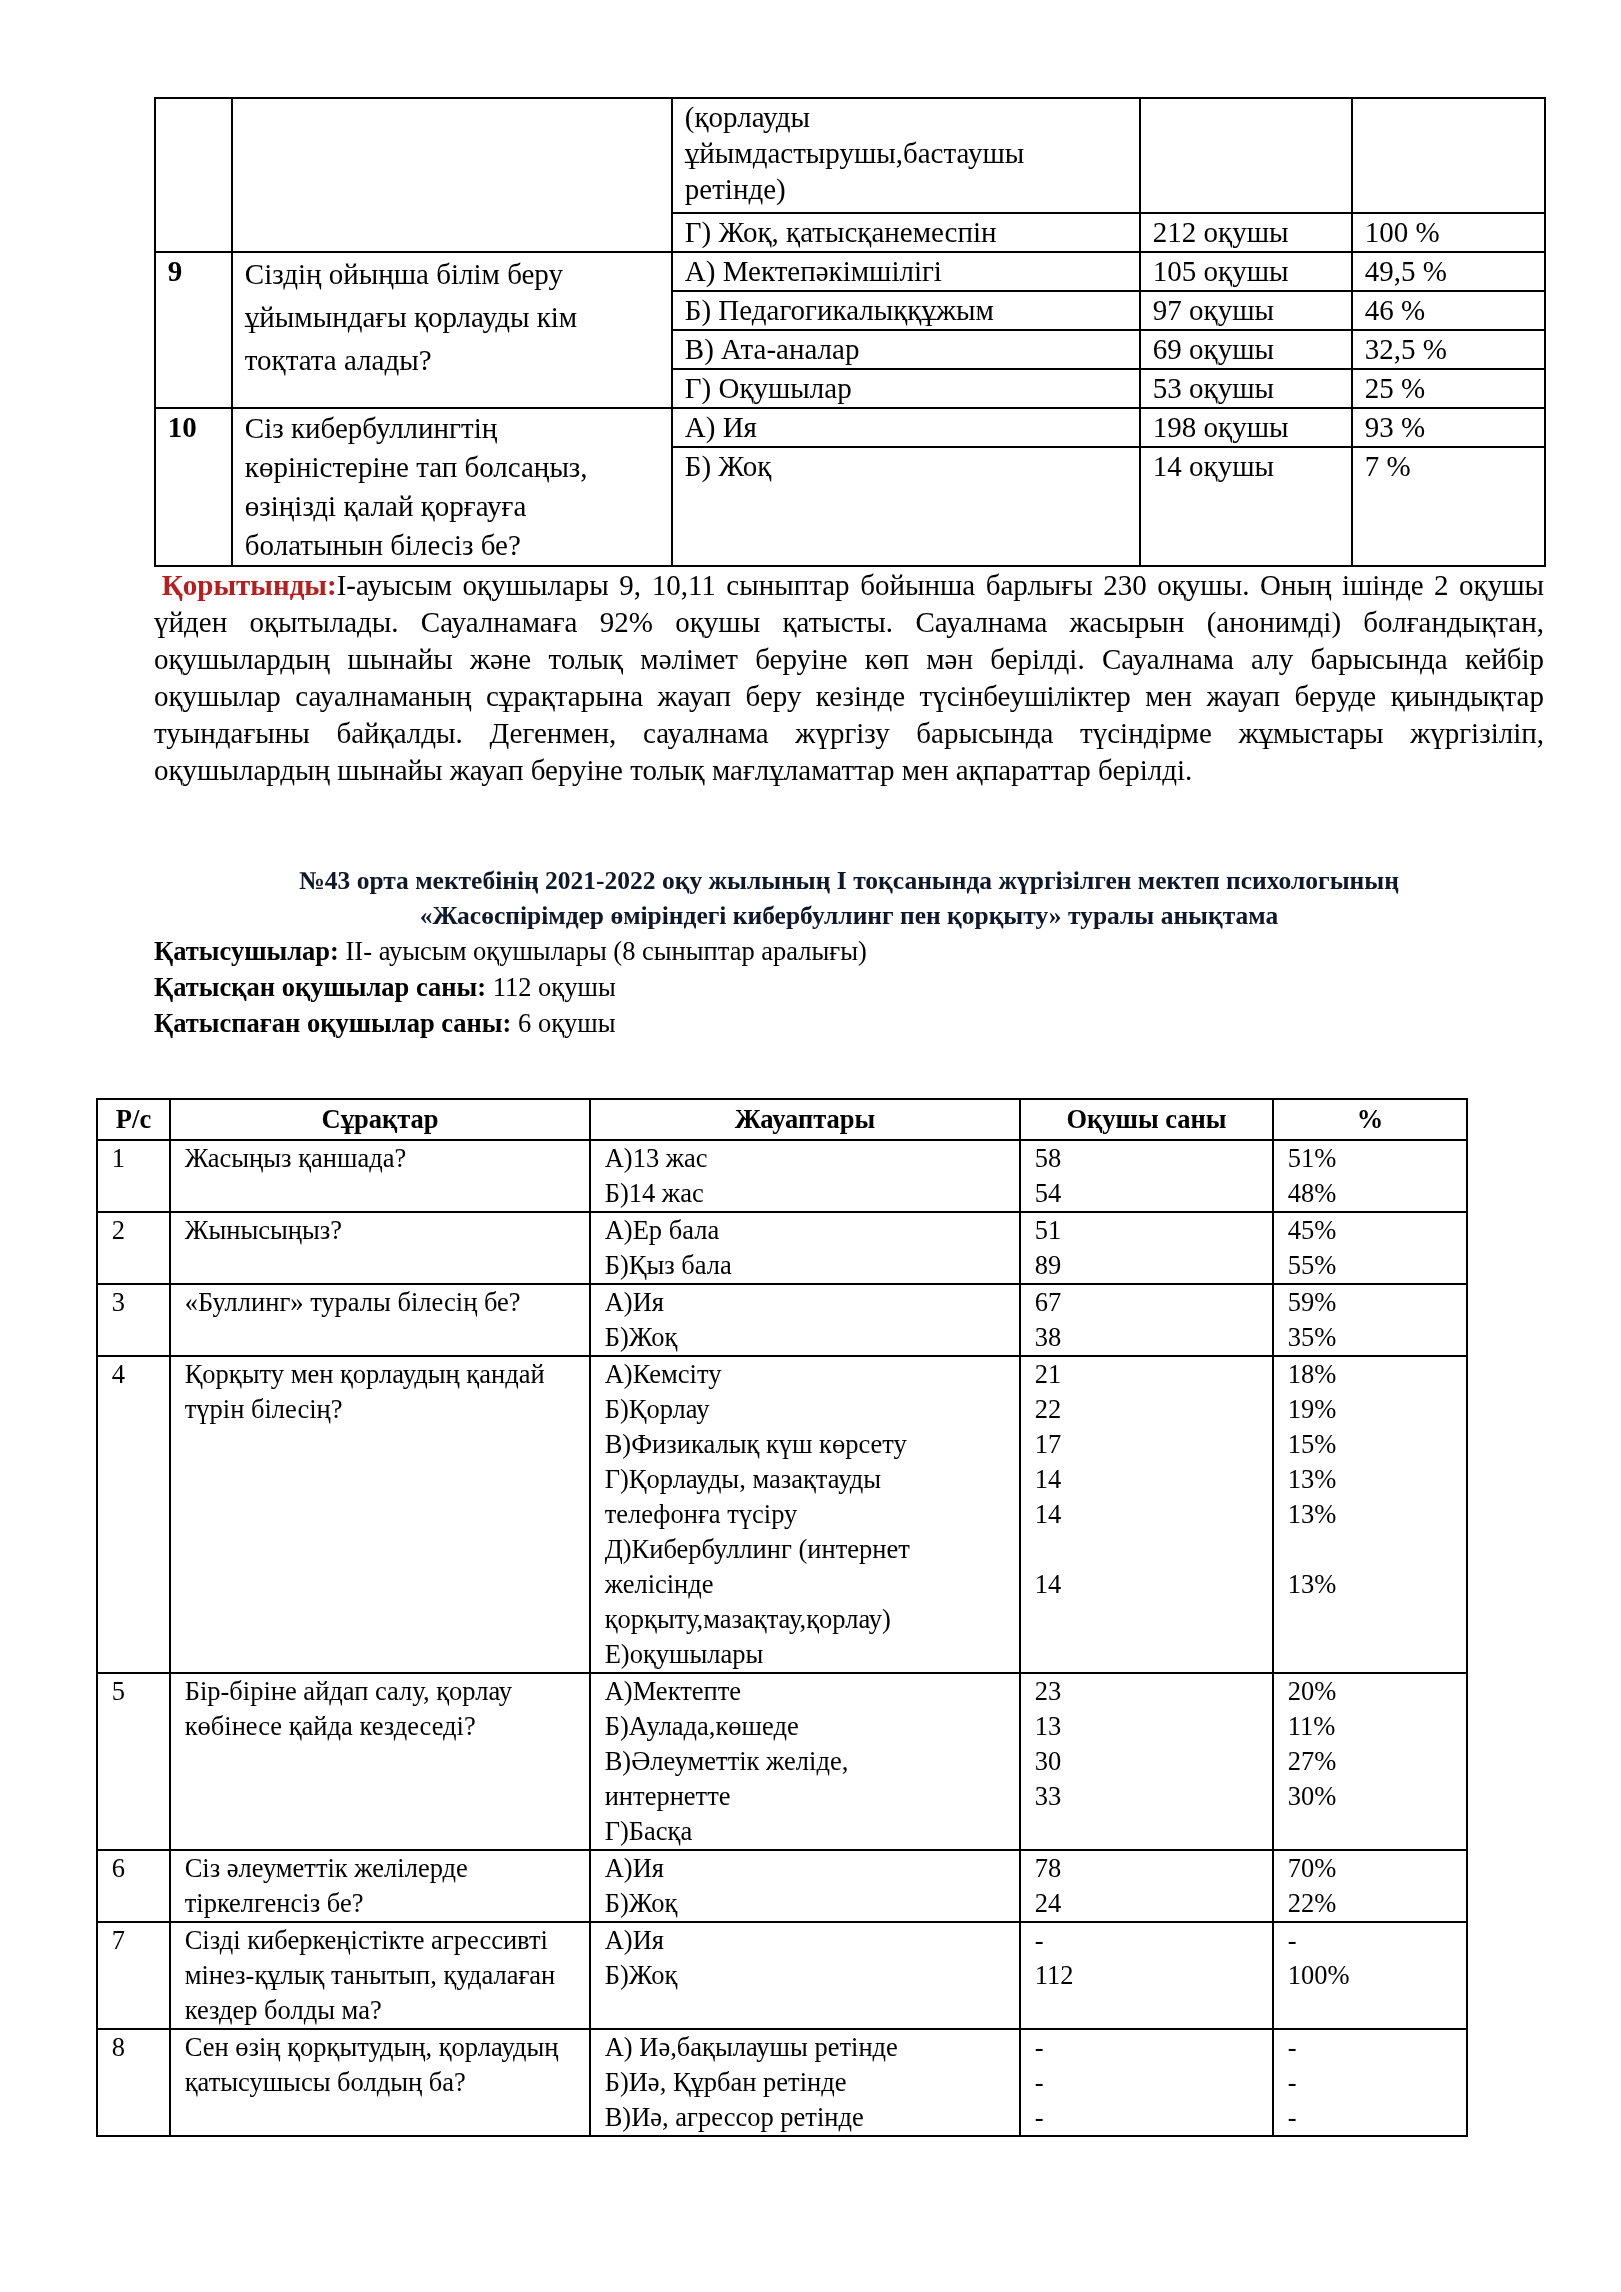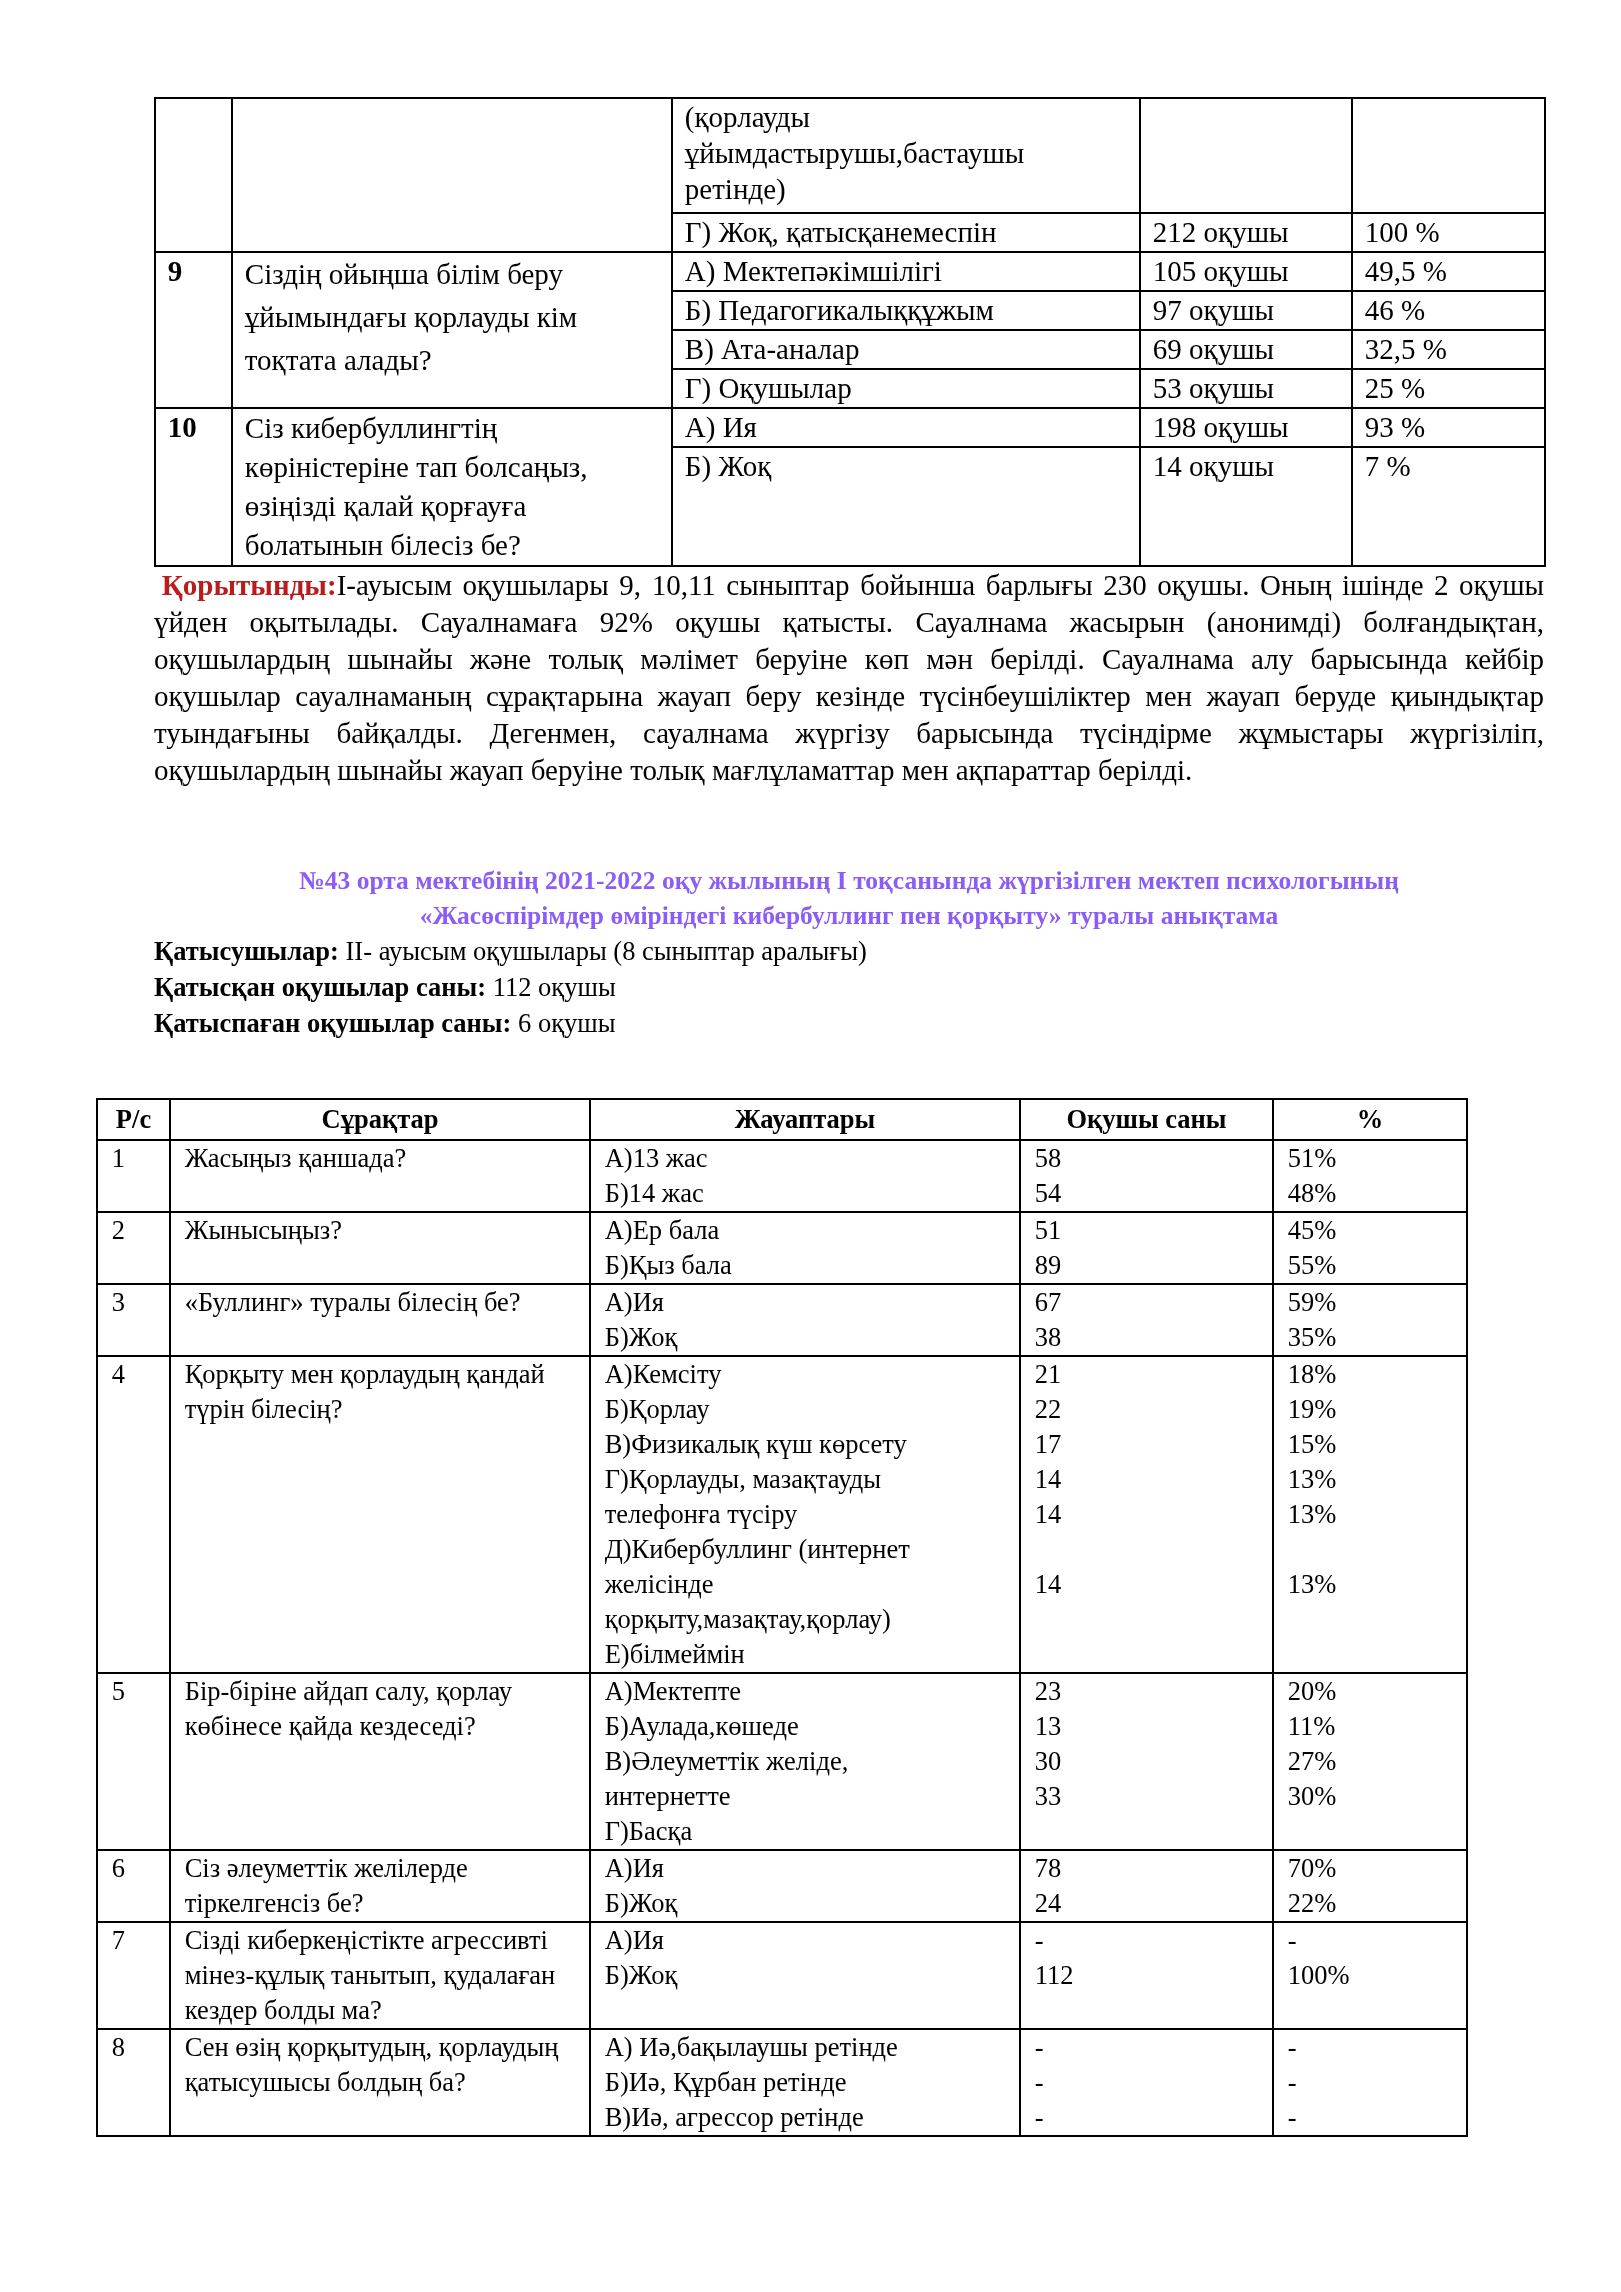--- a/index.html
+++ b/index.html
@@ -9,21 +9,21 @@
   table { border-collapse:collapse; position:absolute; table-layout:fixed; }
   td, th { border:2px solid #000; vertical-align:top; padding:0 9.8px; font-weight:normal; }
   
   #t1 { left:154px; top:97px; width:1390px; font-size:29px; line-height:36px; }
   #t1 td { padding:0 11.8px; }
   #t1 .num { font-weight:bold; }
   
   #conclusion { left:154px; top:567px; width:1390px; font-size:29px; line-height:37px; text-align:justify; text-indent:7.8px; }
   #conclusion .lead { color:#b91c1c; font-weight:bold; }
   
-  #title { left:154px; top:863px; width:1390px; text-align:center; color:#8b5cf6; font-weight:bold; font-size:25.5px; line-height:35px; }
+  #title { left:154px; top:863px; width:1390px; text-align:center; color:#0f172a; font-weight:bold; font-size:25.5px; line-height:35px; }
   #meta { left:154px; top:933px; width:1274px; font-size:26.5px; line-height:36px; }
   #meta b { font-weight:bold; }
   
   #t2 { left:96px; top:1098px; width:1370px; font-size:26.5px; line-height:35px;border-radius:28px; }
   #t2 th { font-weight:bold; text-align:center; height:39px; line-height:39px; padding:0 5.9px; }
   #t2 td { padding:0 13.7px; }
   #t2 .line { display:block; white-space:pre-wrap; }
 </style>
 </head>
 <body>
@@ -172,21 +172,21 @@
     <td>Қорқыту мен қорлаудың қандай түрін білесің?</td>
     <td>
           <span class="line">А)Кемсіту</span>
           <span class="line">Б)Қорлау</span>
           <span class="line">В)Физикалық күш көрсету</span>
           <span class="line">Г)Қорлауды, мазақтауды
 телефонға түсіру</span>
           <span class="line">Д)Кибербуллинг (интернет
 желісінде
 қорқыту,мазақтау,қорлау)</span>
-          <span class="line">Е)білмеймін</span>
+          <span class="line">Е)оқушылары</span>
         </td>
     <td>
           <span class="line">21</span>
           <span class="line">22</span>
           <span class="line">17</span>
           <span class="line">14
 </span>
           <span class="line">14
 
 </span>

